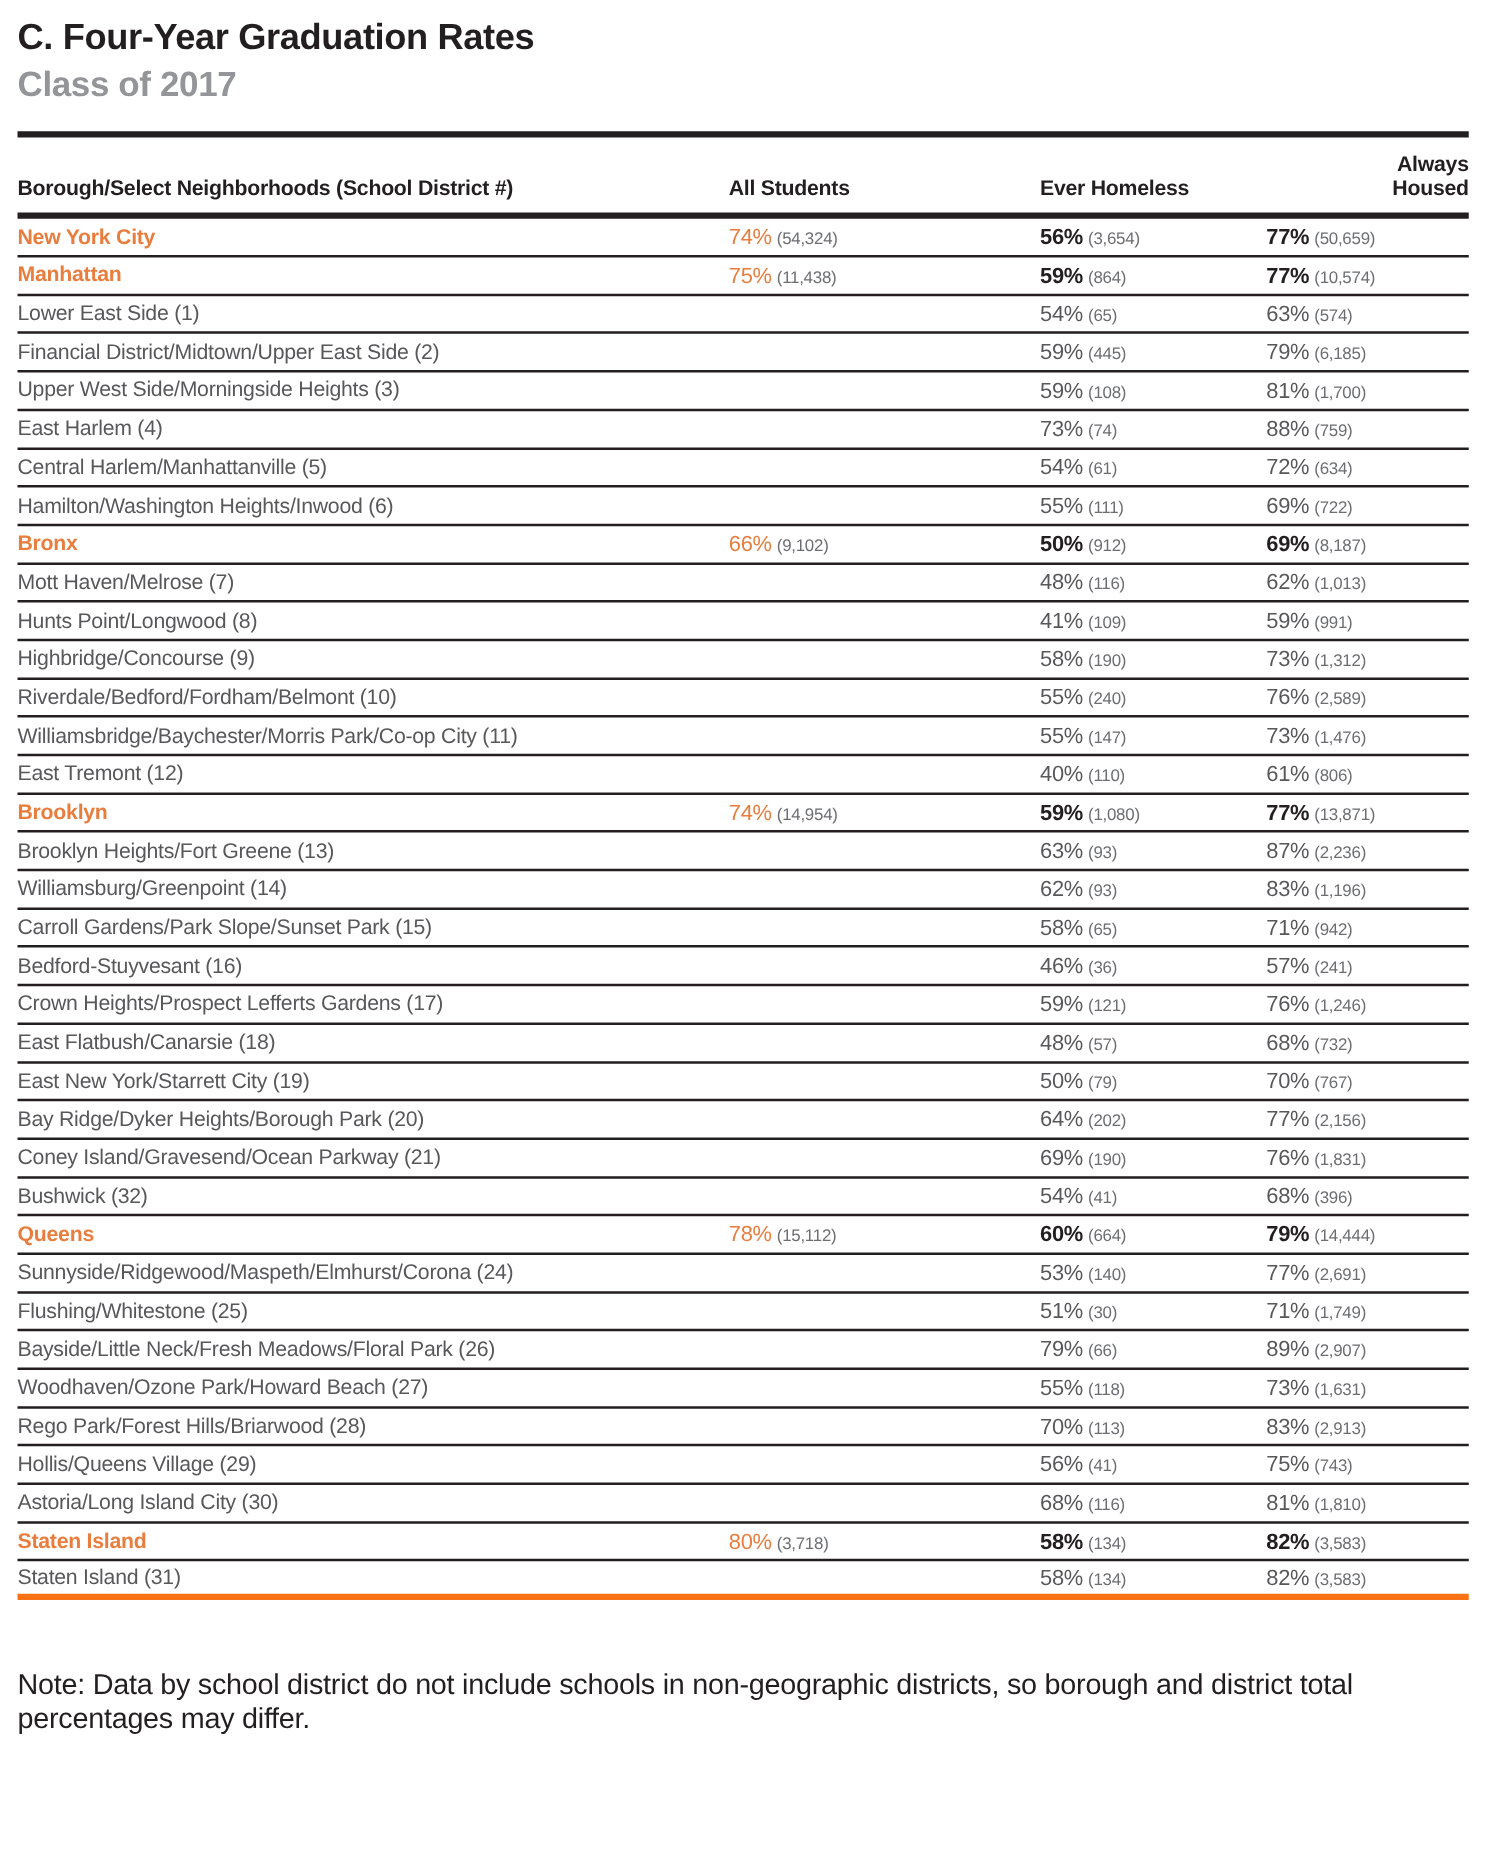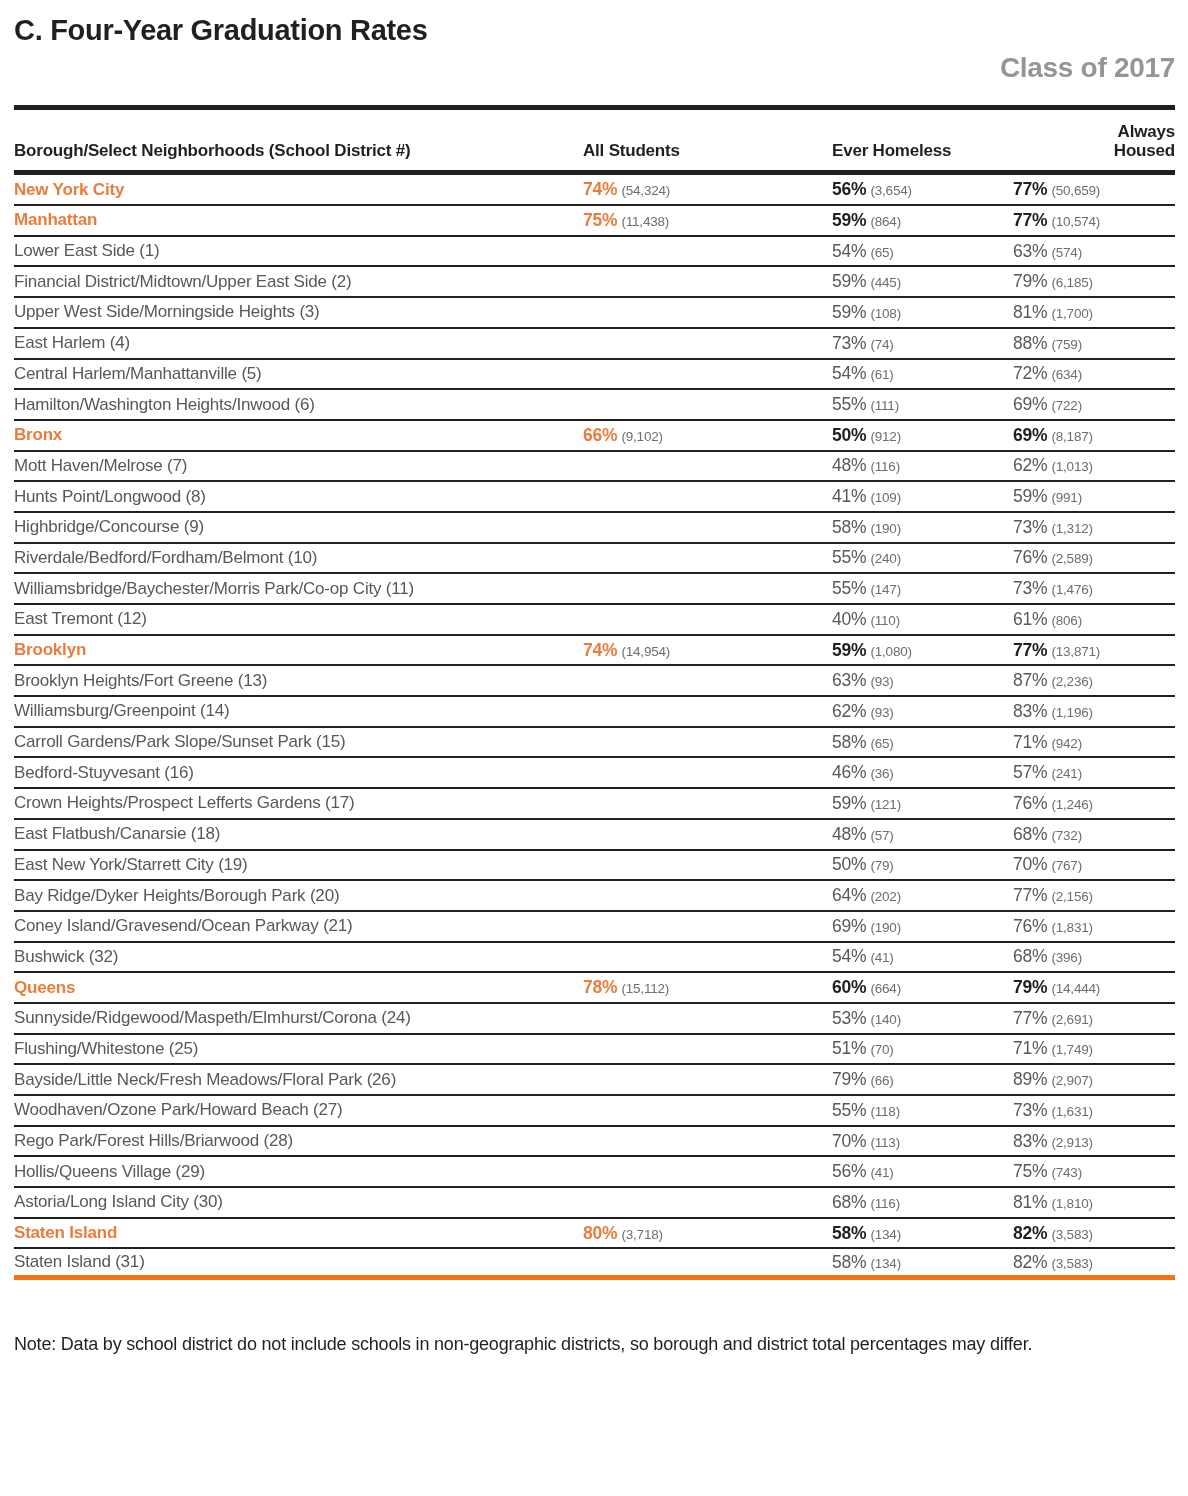--- a/index.html
+++ b/index.html
@@ -12,21 +12,21 @@
     overflow: hidden;
   }
   .page { padding: 14px 13px 0 14px; }
 
   .page-title {
     font-size: 29px; font-weight: bold; color: #231F20;
     letter-spacing: -0.3px; line-height: 1.15;
   }
   .page-subtitle {
     font-size: 28px; font-weight: bold; color: #939598;
-    letter-spacing: -0.3px; margin-top: 5px; text-align: right;
+    letter-spacing: -0.3px; margin-top: 5px;
   }
 
   .grad-table { margin-top: 21px; border-top: 5px solid #231F20; }
 
   .grid-row {
     display: grid;
     grid-template-columns: 569px 249px 181px 1fr;
     align-items: center;
   }
 
@@ -51,27 +51,27 @@
   .row:last-child { border-bottom: 5px solid #f97316; }
 
   .row-label { color: #58585B; white-space: nowrap; }
   .row.city .row-label, .row.borough .row-label { color: #E87D3E; font-weight: bold; }
 
   .cell-ah { text-align: left; }
 
   .pct { font-size: 17.5px; color: #58585B; white-space: nowrap; }
   .n { font-size: 13.5px; color: #6D6E71; margin-left: 4px; white-space: nowrap; }
 
-  .row.city .pct-all, .row.borough .pct-all { color: #E87D3E; font-weight: bold; }
+  .row.city .pct-all, .row.borough .pct-all { color: #E87D3E; font-weight: normal; }
   .row.city .pct-eh,  .row.borough .pct-eh,
   .row.city .pct-ah,  .row.borough .pct-ah { color: #231F20; font-weight: bold; }
 
   .footnote {
     margin-top: 54px;
-    font-size: 18px; color: #231F20;
+    font-size: 23px; color: #231F20;
     letter-spacing: -0.2px;
   }
 </style>
 </head>
 <body>
 
 <div class="page">
 
   <div class="page-title">C. Four-Year Graduation Rates</div>
   <div class="page-subtitle">Class of 2017</div>
@@ -481,21 +481,21 @@
     </div>
   </div>
         <div class="grid-row row district">
     <div class="cell cell-label">
       <span class="row-label">Flushing/Whitestone (25)</span>
     </div>
     <div class="cell cell-all">
       <span class="pct pct-all"></span><span class="n"></span>
     </div>
     <div class="cell cell-eh">
-      <span class="pct pct-eh">51%</span><span class="n">(70)</span>
+      <span class="pct pct-eh">51%</span><span class="n">(30)</span>
     </div>
     <div class="cell cell-ah">
       <span class="pct pct-ah">71%</span><span class="n">(1,749)</span>
     </div>
   </div>
         <div class="grid-row row district">
     <div class="cell cell-label">
       <span class="row-label">Bayside/Little Neck/Fresh Meadows/Floral Park (26)</span>
     </div>
     <div class="cell cell-all">

